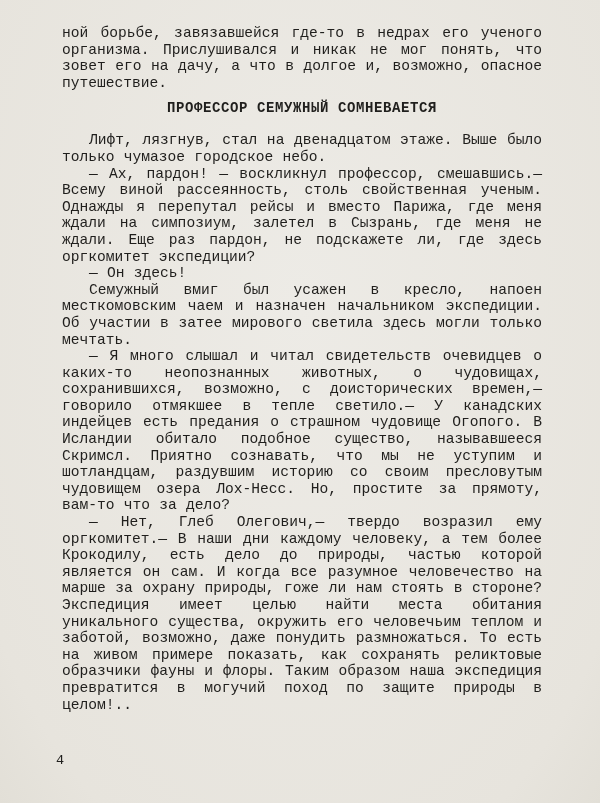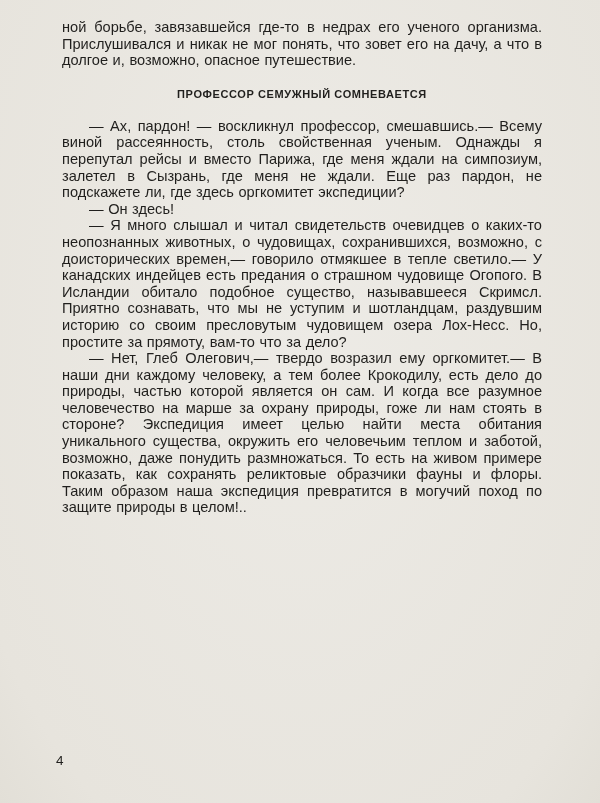--- a/index.html
+++ b/index.html
@@ -14,44 +14,44 @@
       width: 600px;
       height: 803px;
       background: var(--page-bg);
       overflow: hidden;
     }
     .page {
       position: relative;
       box-sizing: border-box;
       width: 600px;
       height: 803px;
-      padding: 19px 58px 0 62px;
+      padding: 25px 58px 0 62px;
       background: radial-gradient(ellipse at 50% 38%, #edebe6 0%, #e7e4dd 85%, #e2dfd7 100%);
       color: var(--ink);
-      font-family: Liberation Sans, sans-serif;
+      font-family: Liberation Mono, monospace;
       font-size: 14.6px;
       line-height: 16.6px;
       -webkit-hyphens: auto;
       hyphens: auto;
     }
     .page p {
       margin: 0;
       text-align: justify;
       word-spacing: 0.5px;
     }
     .page p.indent {
       text-indent: 27px;
     }
     .heading {
-      font-size: 11px;
+      font-size: 14px;
       line-height: 17px;
       font-weight: bold;
       text-align: center;
       letter-spacing: 0.6px;
-      margin: 17px 0 15px 0;
+      margin: 9px 0 15px 0;
       -webkit-hyphens: none;
       hyphens: none;
     }
     .page-number {
       position: absolute;
       left: 56px;
       bottom: 33px;
       font-size: 13.5px;
       color: var(--ink);
     }
@@ -59,28 +59,30 @@
 </head>
 <body>
 
 <div class="page">
 
   <p class="noindent">ной борьбе, завязавшейся где-то в недрах его ученого организма. Прислушивался и никак не мог понять, что зовет его на дачу, а что в долгое и, возможно, опасное путешествие.</p>
 
 
   <h1 class="heading">ПРОФЕССОР СЕМУЖНЫЙ СОМНЕВАЕТСЯ</h1>
 
+  <p class="indent">Лифт, лязгнув, стал на двенадцатом этаже. Выше было только чумазое городское небо.</p>
 
 
 
   <p class="indent">— Ах, пардон! — воскликнул профессор, смешавшись.— Всему виной рассеянность, столь свойственная ученым. Однажды я перепутал рейсы и вместо Парижа, где меня ждали на симпозиум, залетел в Сызрань, где меня не ждали. Еще раз пардон, не подскажете ли, где здесь оргкомитет экспедиции?</p>
 
   <p class="indent">— Он здесь!</p>
 
 
+  <p class="indent">Семужный вмиг был усажен в кресло, напоен месткомовским чаем и назначен начальником экспедиции. Об участии в затее мирового светила здесь могли только мечтать.</p>
 
   <p class="indent">— Я много слышал и читал свидетельств очевидцев о каких-то неопознанных животных, о чудовищах, сохранившихся, возможно, с доисторических времен,— говорило отмякшее в тепле светило.— У канадских индейцев есть предания о страшном чудовище Огопого. В Исландии обитало подобное существо, называвшееся Скримсл. Приятно сознавать, что мы не уступим и шотландцам, раздувшим историю со своим пресловутым чудовищем озера Лох-Несс. Но, простите за прямоту, вам-то что за дело?</p>
 
   <p class="indent">— Нет, Глеб Олегович,— твердо возразил ему оргкомитет.— В наши дни каждому человеку, а тем более Крокодилу, есть дело до природы, частью которой является он сам. И когда все разумное человечество на марше за охрану природы, гоже ли нам стоять в стороне? Экспедиция имеет целью найти места обитания уникального существа, окружить его человечьим теплом и заботой, возможно, даже понудить размножаться. То есть на живом примере показать, как сохранять реликтовые образчики фауны и флоры. Таким образом наша экспедиция превратится в могучий поход по защите природы в целом!..</p>
 
   <div class="page-number">4</div>
 
 </div>
 
 </body></html>

